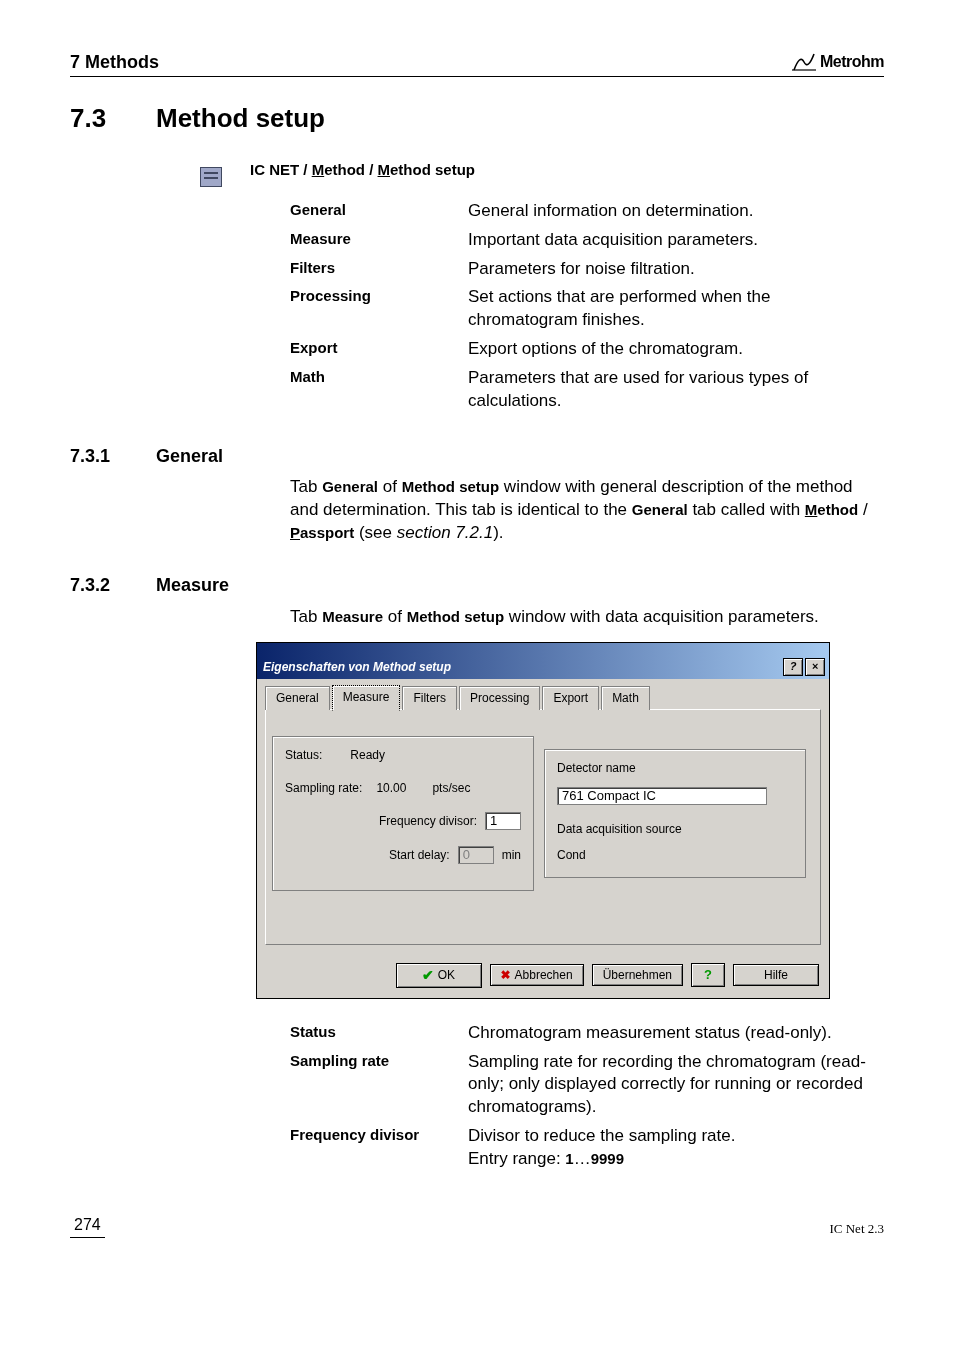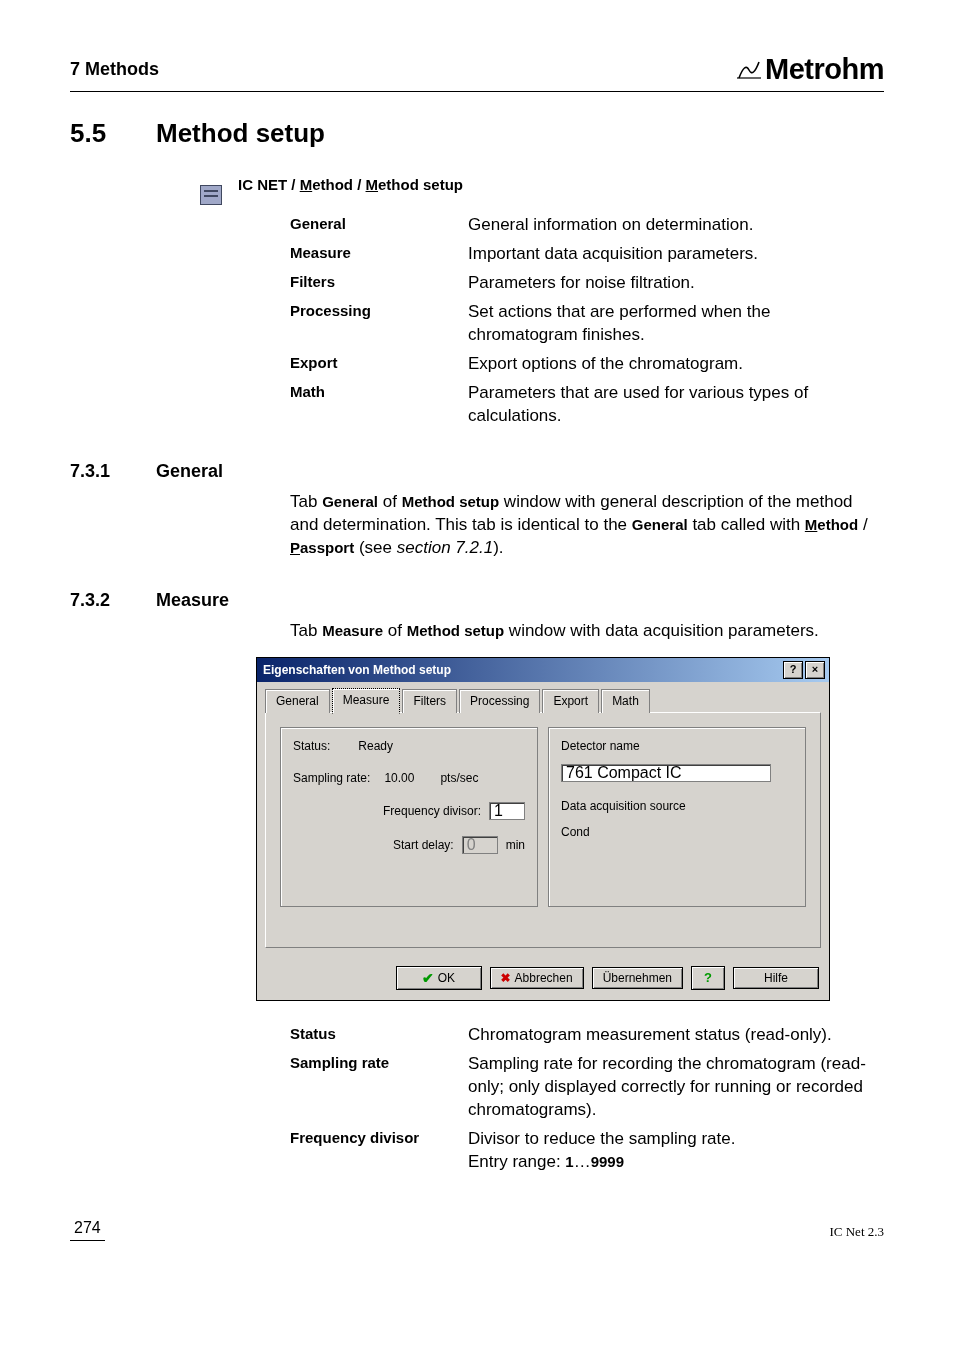--- a/index.html
+++ b/index.html
@@ -18,43 +18,43 @@
     border-bottom: 1.5px solid #000;
     padding-bottom: 2px;
     margin-bottom: 24px;
   }
   .header-left {
     font-weight: bold;
     font-size: 18px;
   }
   .brand {
     font-weight: 900;
-    font-size: 29px;
+    font-size: 16px;
     letter-spacing: -0.5px;
     display: flex;
     align-items: center;
     gap: 4px;
   }
   .brand svg { flex: 0 0 auto; }
   h1.section {
     font-size: 26px;
     font-weight: 900;
     margin: 0 0 24px 0;
   }
   h1.section .num { display: inline-block; width: 86px; }
   h2.subsection {
     font-size: 18px;
     font-weight: 900;
     margin: 28px 0 8px 0;
   }
   h2.subsection .num { display: inline-block; width: 86px; }
   .indent-icon {
     display: flex;
-    gap: 16px;
-    align-items: flex-end;
+    gap: 28px;
+    align-items: center;
     margin-left: 130px;
   }
   .method-icon {
     width: 20px;
     height: 18px;
     background: #a0a8c8;
     border: 1px solid #404860;
     margin-top: 2px;
     position: relative;
   }
@@ -89,24 +89,25 @@
     width: 572px;
     border: 1px solid #000;
     background: #d6d3ce;
     font-family: Tahoma, Arial, sans-serif;
     font-size: 12px;
   }
   .dlg-title {
     background: linear-gradient(to right, #0a246a, #a6caf0);
     color: #fff;
     font-weight: bold;
-    padding: 3px 4px 3px 6px;
+    padding: 15px 4px 3px 6px;
     display: flex;
     align-items: center;
     justify-content: space-between;
+    font-style: italic;
   }
   .dlg-title-btns { display: flex; gap: 2px; }
   .dlg-tb-btn {
     width: 18px; height: 16px;
     background: #d6d3ce;
     border: 1px solid #000;
     color: #000;
     font-weight: bold;
     font-size: 11px;
     line-height: 14px;
@@ -128,41 +129,42 @@
     z-index: 2;
     border: 1px dotted #000;
     border-bottom: 1px solid #d6d3ce;
     padding-bottom: 4px;
     margin-bottom: -1px;
   }
   .tab-panel {
     border: 1px solid #fff;
     border-right-color: #808080;
     border-bottom-color: #808080;
-    padding: 14px 14px 40px 14px;
+    padding: 14px 14px 40px 6px;
     min-height: 180px;
     display: flex;
     gap: 10px;
+    align-items: center;
   }
   .groupbox {
     border: 1px solid #808080;
     box-shadow: inset 1px 1px #fff;
     padding: 10px 12px 14px 12px;
     flex: 1;
   }
   .gb-row { display: flex; align-items: center; margin-bottom: 16px; font-size: 12px; gap: 8px; }
   .gb-row.right { justify-content: flex-end; gap: 8px; }
   .win-input {
     border: 1px solid #808080;
     box-shadow: inset 1px 1px #404040;
     background: #fff;
     padding: 1px 4px;
     height: 18px;
     box-sizing: border-box;
-    font-size: 16px;
+    font-size: 13px;
     font-family: inherit;
   }
   .win-input.disabled { background: #d6d3ce; color: #808080; }
   .dlg-buttons {
     display: flex;
     justify-content: flex-end;
     align-items: center;
     gap: 8px;
     padding: 8px 10px 10px 10px;
   }
@@ -205,21 +207,21 @@
   <div class="brand">
     <svg width="24" height="20" viewBox="0 0 24 20">
       <path d="M2 18 Q8 2 12 10 Q16 18 22 2" fill="none" stroke="#000" stroke-width="1.6"></path>
       <line x1="0" y1="18" x2="24" y2="18" stroke="#000" stroke-width="1.2"></line>
     </svg>
     <span>Metrohm</span>
   </div>
 </div>
 
 <h1 class="section">
-  <span class="num">5.5</span><span>Method setup</span>
+  <span class="num">7.3</span><span>Method setup</span>
 </h1>
 
 <div class="indent-icon">
   <div class="method-icon"></div>
   <div style="flex:1">
     <div class="breadcrumb">
       <span>IC NET</span> /
       <span class="und">M</span><span>ethod</span> /
       <span class="und">M</span><span>ethod setup</span>
     </div>

